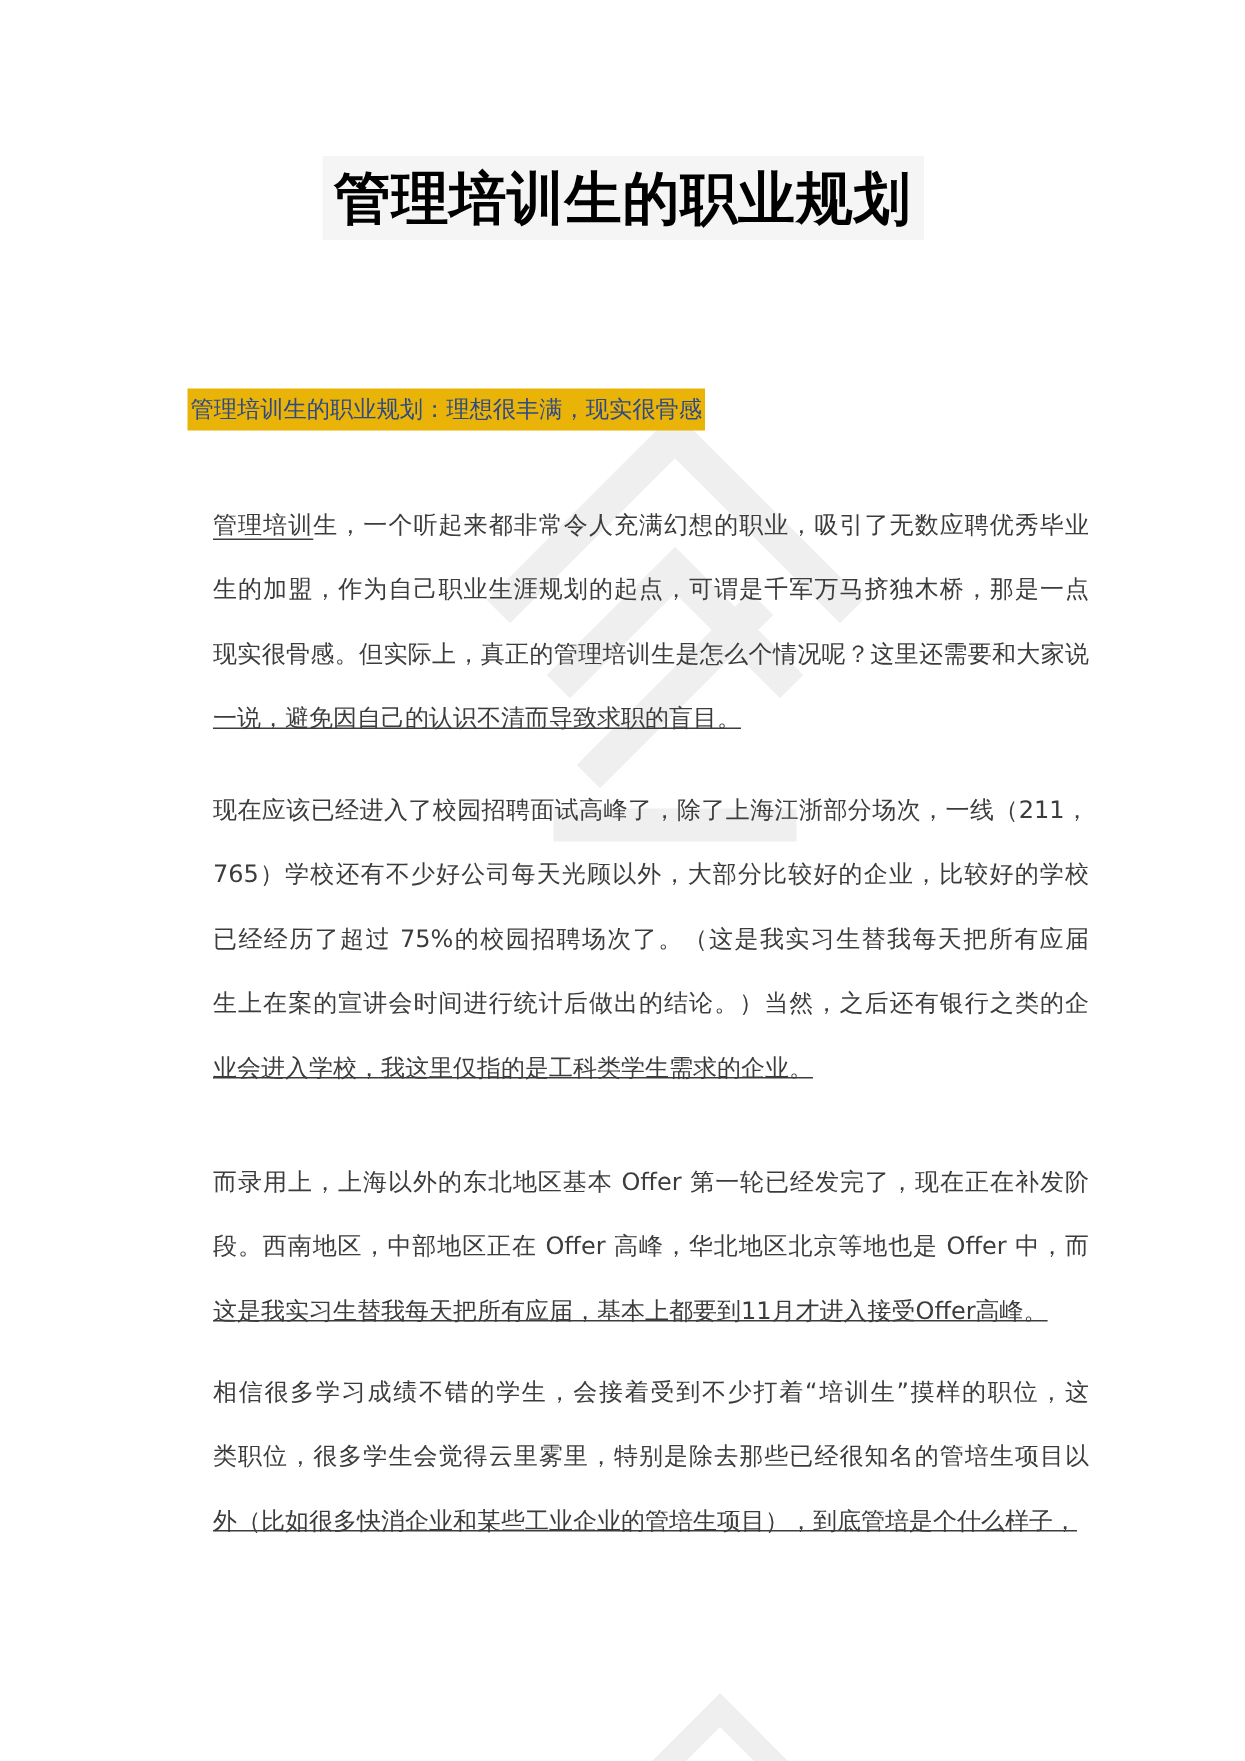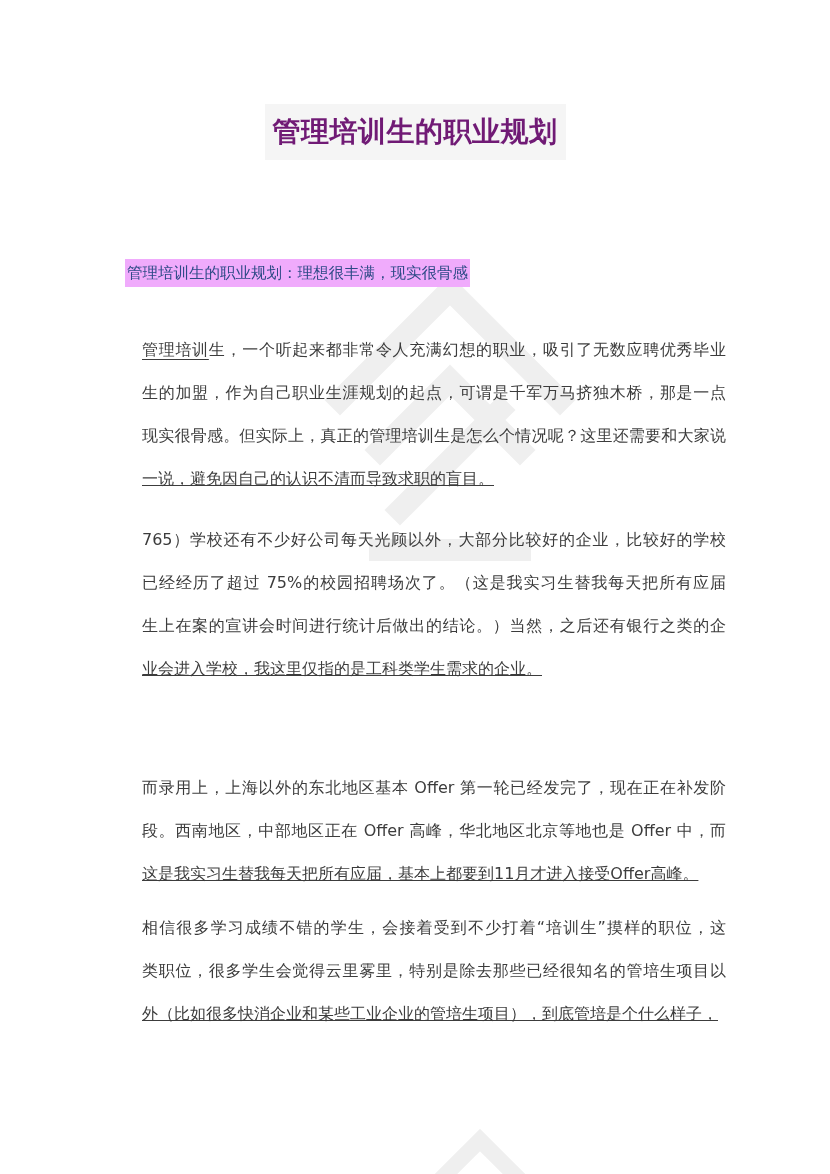--- a/index.html
+++ b/index.html
@@ -12,26 +12,26 @@
     position: absolute; pointer-events: none; opacity: 0.06;
   }
   .wm1 { left: 320px; top: 250px; width: 260px; height: 320px; }
   .wm2 { left: 380px; top: 1110px; width: 200px; height: 120px; }
   .title-wrap {
     position: absolute; left: 0; right: 0; top: 104px; text-align: center;
   }
   .title {
     display: inline-block; background: #f5f5f5; padding: 8px 8px;
     font-family: "DejaVu Serif", "Liberation Serif", serif;
-    font-weight: bold; font-size: 28px; color: #701a75; letter-spacing: 0.5px;
+    font-weight: bold; font-size: 38px; color: #000000; letter-spacing: 0.5px;
     line-height: 40px;
   }
   .subtitle {
     position: absolute; left: 125px; top: 259px;
-    background: #f0abfc; color: #2d4a86; font-size: 15.5px; padding: 2px 2px;
+    background: #eab308; color: #2d4a86; font-size: 15.5px; padding: 2px 2px;
     line-height: 24px;
     font-family: "DejaVu Sans", "Liberation Sans", sans-serif;
   }
   .para {
     position: absolute; left: 126px; width: 584px;
     font-size: 16px; line-height: 43px; margin: 16px;
     font-family: "DejaVu Sans", "Liberation Sans", sans-serif;
     color: #3c3c3c;
   }
   .line { display: block; white-space: nowrap; text-align: justify; text-align-last: justify; }
@@ -63,20 +63,21 @@
 <div class="subtitle">管理培训生的职业规划：理想很丰满，现实很骨感</div>
 
 <div class="para" style="top:312px">
   <span class="line"><span class="u">管理培训</span><span>生，一个听起来都非常令人充满幻想的职业，吸引了无数应聘优秀毕业</span></span>
   <span class="line">生的加盟，作为自己职业生涯规划的起点，可谓是千军万马挤独木桥，那是一点</span>
   <span class="line">现实很骨感。但实际上，真正的管理培训生是怎么个情况呢？这里还需要和大家说</span>
   <span class="line last">一说，避免因自己的认识不清而导致求职的盲目。</span>
 </div>
 
 <div class="para" style="top:502px">
+  <span class="line">现在应该已经进入了校园招聘面试高峰了，除了上海江浙部分场次，一线（211，</span>
   <span class="line">765）学校还有不少好公司每天光顾以外，大部分比较好的企业，比较好的学校</span>
   <span class="line">已经经历了超过 75%的校园招聘场次了。（这是我实习生替我每天把所有应届</span>
   <span class="line">生上在案的宣讲会时间进行统计后做出的结论。）当然，之后还有银行之类的企</span>
   <span class="line last">业会进入学校，我这里仅指的是工科类学生需求的企业。</span>
 </div>
 
 <div class="para" style="top:750px">
   <span class="line">而录用上，上海以外的东北地区基本 Offer 第一轮已经发完了，现在正在补发阶</span>
   <span class="line">段。西南地区，中部地区正在 Offer 高峰，华北地区北京等地也是 Offer 中，而</span>
   <span class="line last">这是我实习生替我每天把所有应届，基本上都要到11月才进入接受Offer高峰。</span>

